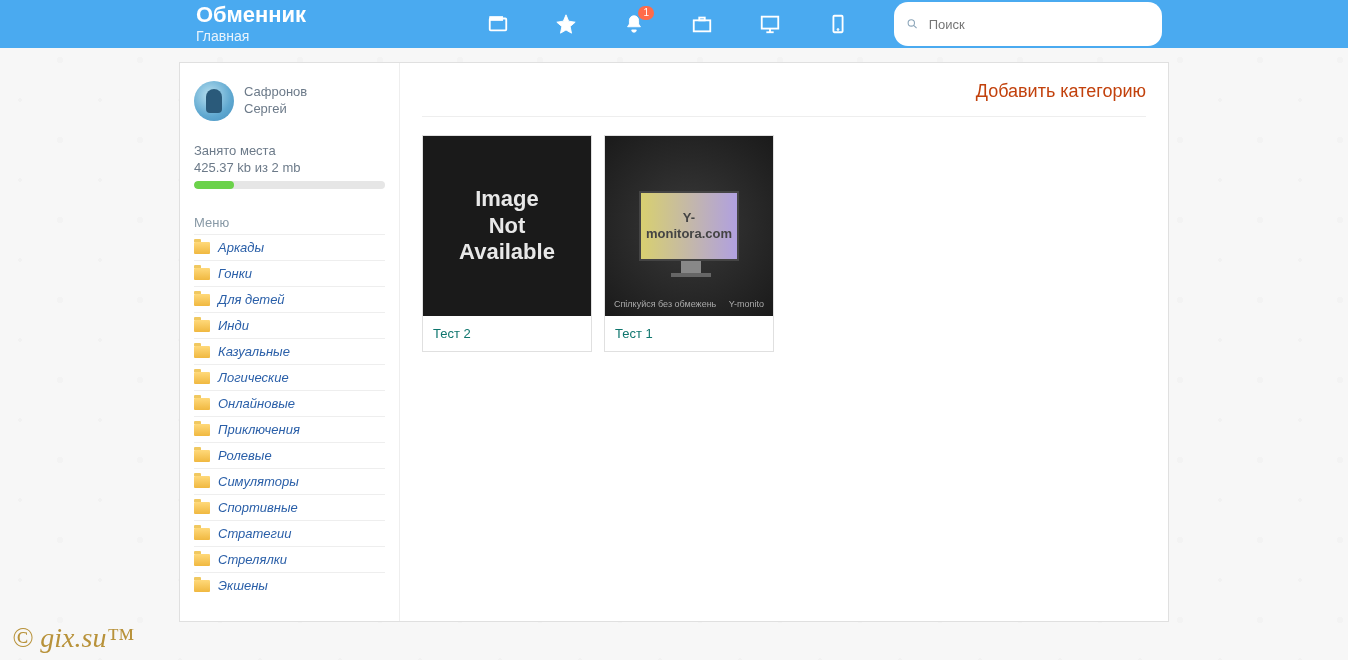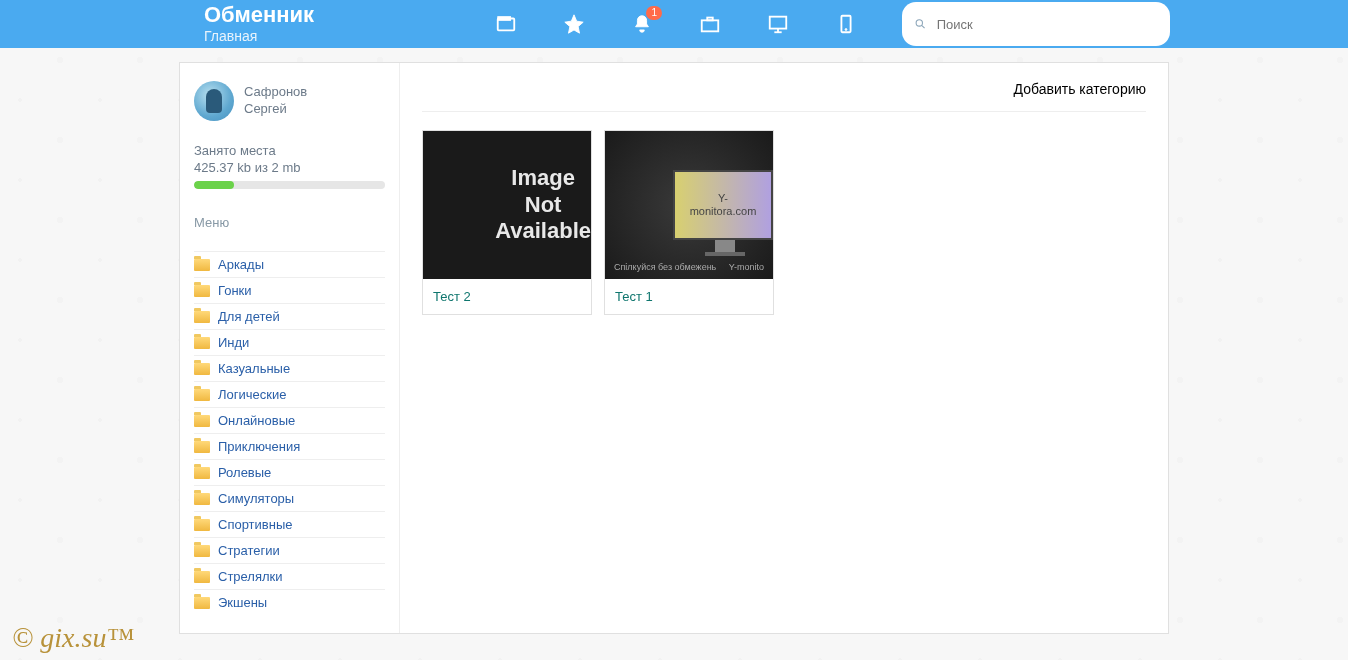--- a/index.html
+++ b/index.html
@@ -21,21 +21,21 @@
   background-size: 80px 80px;
   opacity: 0.5;
   pointer-events: none;
 }
 .topbar {
   position: relative;
   height: 48px;
   background: #4aaaf0;
   display: flex;
   align-items: center;
-  padding: 0 0 0 12px;
+  padding: 0 0 0 4px;
   z-index: 10;
 }
 .brand {
   margin-left: 192px;
   color: #fff;
 }
 .brand-title { font-size: 22px; font-weight: bold; line-height: 1; }
 .brand-sub { font-size: 14px; margin-top: 2px; color: #e8f3fc; }
 .nav-icons {
   display: flex;
@@ -116,21 +116,21 @@
   margin-top: 6px;
   overflow: hidden;
 }
 .progress-fill {
   height: 100%;
   background: #6bd24a;
   border-radius: 4px;
   width: 21%;
 }
 .menu-title { color:#8899a6; font-size:13px; margin-top:26px; margin-bottom:2px; }
-.menu-list { list-style:none; margin-top:21px; }
+.menu-list { list-style:none; margin-top:4px;font-style:italic; }
 .menu-list li {
   display:flex; align-items:center;
   padding: 5px 0;
   border-top: 1px solid #eee;
   cursor: pointer;
 }
 .menu-list li:first-child { border-top: 1px solid #eee; }
 .folder-ico {
   width:16px; height:12px;
   background: linear-gradient(#ffd97a,#f0b840);
@@ -150,32 +150,32 @@
 .main {
   flex: 1;
   padding: 18px 22px;
 }
 .main-top {
   display:flex; justify-content:flex-end;
   border-bottom: 1px solid #eee;
   padding-bottom: 14px;
   margin-bottom: 18px;
 }
-.add-cat { color:#000000; font-size:14px; cursor:pointer; }
+.add-cat { color:#c2410c; font-size:18px; cursor:pointer; }
 .cards { display:flex; gap: 12px; }
 .card {
   width: 170px;
   border: 1px solid #e0e0e0;
   background:#fff;
   cursor: pointer;
 }
 .card-img {
-  width: 100%; height: 148px;
+  width: 100%; height: 180px;
   background:#1a1a1a;
-  display:flex; align-items:center; justify-content:flex-end;
+  display:flex; align-items:center; justify-content:center;
   color:#e8e8e8;
   font-weight:bold;
   font-size:22px;
   text-align:center;
   line-height:1.2;
   position:relative;
 }
 .card-img.monitor {
   background: radial-gradient(circle at center, #3a3a3a 0%, #1a1a1a 100%);
 }
@@ -196,23 +196,23 @@
   content:'';
   position:absolute;
   bottom:-18px; left:30px;
   width:40px; height:4px;
   background:#666;
 }
 .monitor-text {
   position:absolute;
   top:50%; left:50%;
   transform:translate(-50%,-50%);
-  font-size:11px;
+  font-size:13px;
   color:#444;
-  font-weight:normal;
+  font-weight:bold;
 }
 .monitor-caption{
   position:absolute;
   bottom:6px;
   left:0; right:0;
   text-align:center;
   font-size:9px;
   color:#aaa;
   font-weight:normal;
 }

